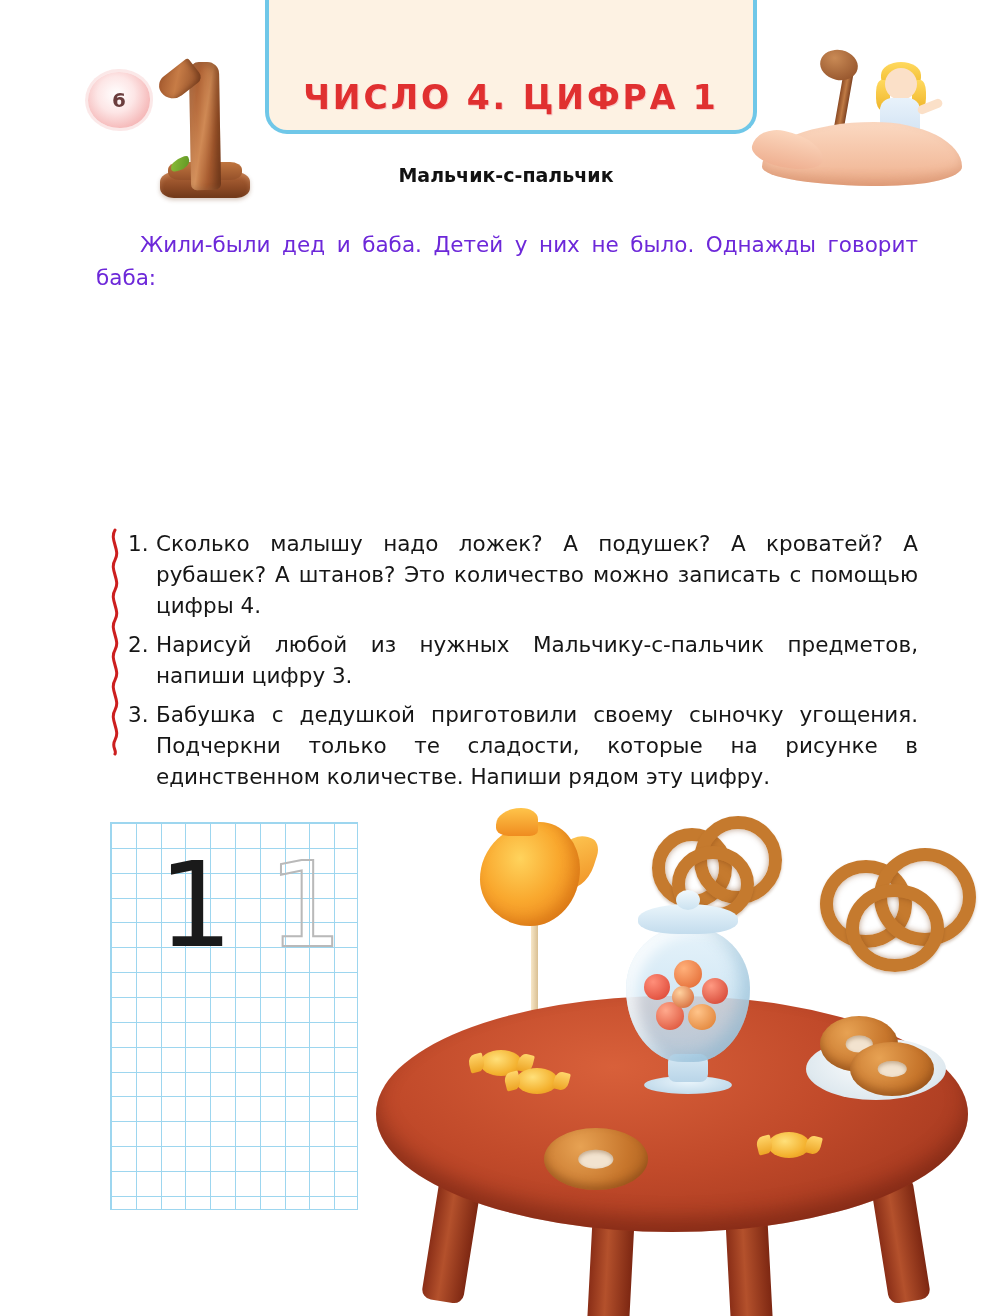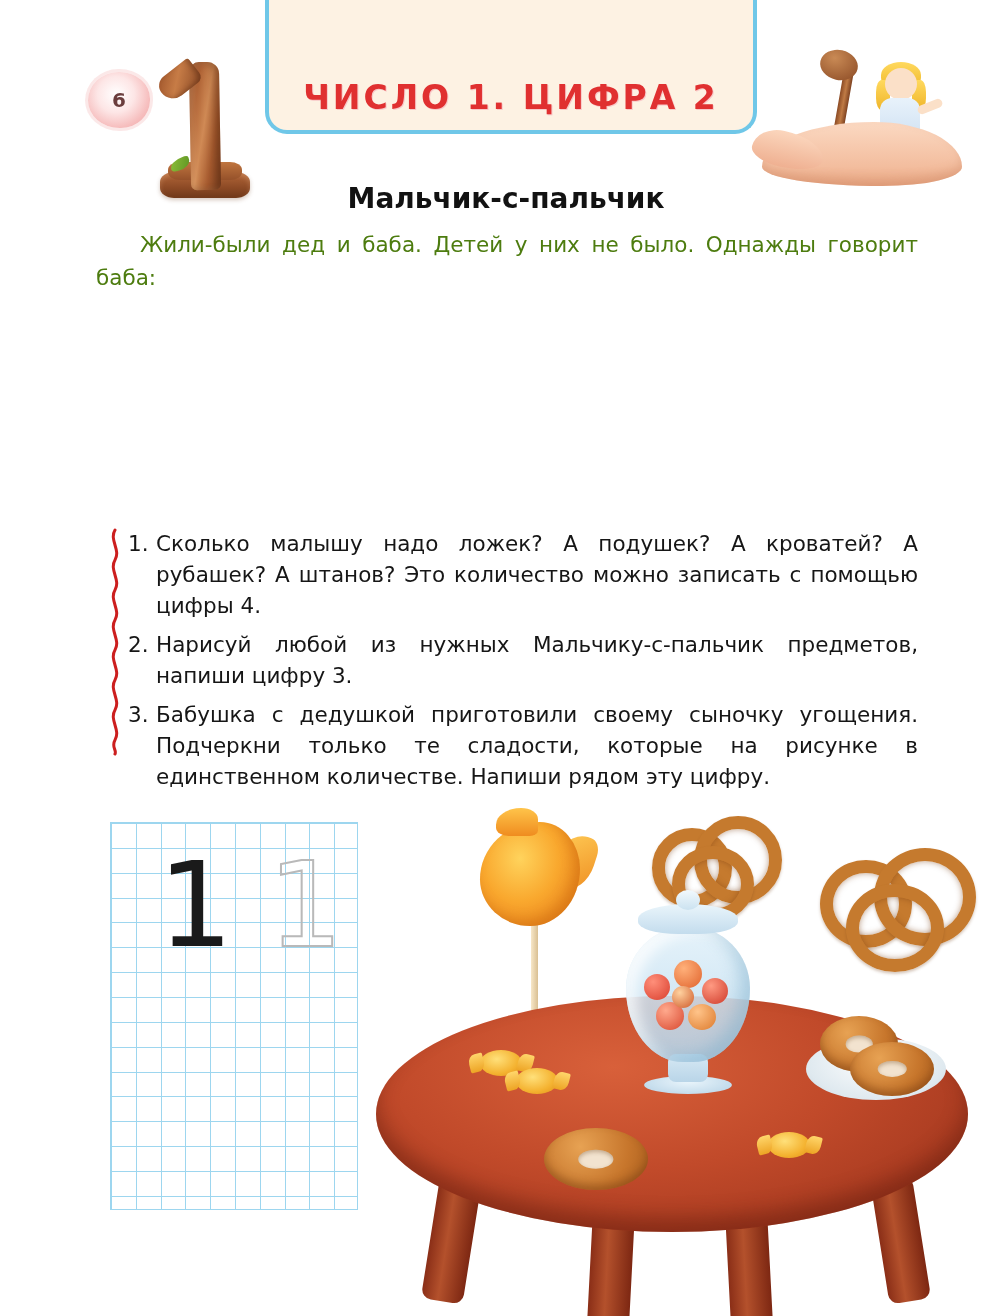--- a/index.html
+++ b/index.html
@@ -243,35 +243,35 @@
     height: 9px;
     background: #fbe0c8;
     border-radius: 5px;
     transform: rotate(-22deg);
   }
 
   
   .story-heading {
     position: absolute;
     left: 96px;
-    top: 182px;
+    top: 164px;
     width: 820px;
     text-align: center;
-    font-size: 28px;
+    font-size: 19px;
     font-weight: bold;
     color: #121212;
   }
   .story-body {
     position: absolute;
     left: 96px;
     top: 228px;
     width: 822px;
     font-size: 21.5px;
     line-height: 33px;
-    color: #4d7c0f;
+    color: #6d28d9;
     text-align: justify;
   }
   .story-body p {
     margin: 0 0 2px 0;
     text-indent: 44px;
   }
 
   
   .tasks {
     position: absolute;
@@ -522,21 +522,21 @@
 
 <div class="deco-digit">
   <div class="base"></div>
   <div class="base2"></div>
   <div class="stem"></div>
   <div class="flag"></div>
   <div class="leaf"></div>
 </div>
 
 <div class="title-banner"></div>
-<div class="title-text">ЧИСЛО 1. ЦИФРА 2</div>
+<div class="title-text">ЧИСЛО 4. ЦИФРА 1</div>
 
 <div class="illus-hand">
   <div class="spoon-handle"></div>
   <div class="spoon-bowl"></div>
   <div class="doll-hair"></div>
   <div class="doll-hair2"></div>
   <div class="doll-hair3"></div>
   <div class="doll-head"></div>
   <div class="doll-body"></div>
   <div class="doll-arm"></div>

